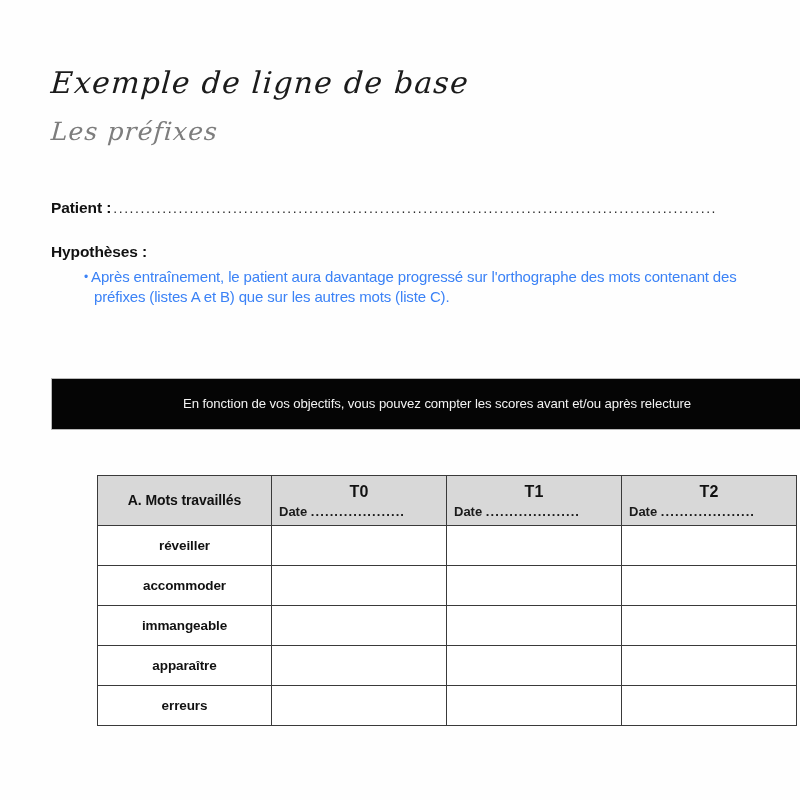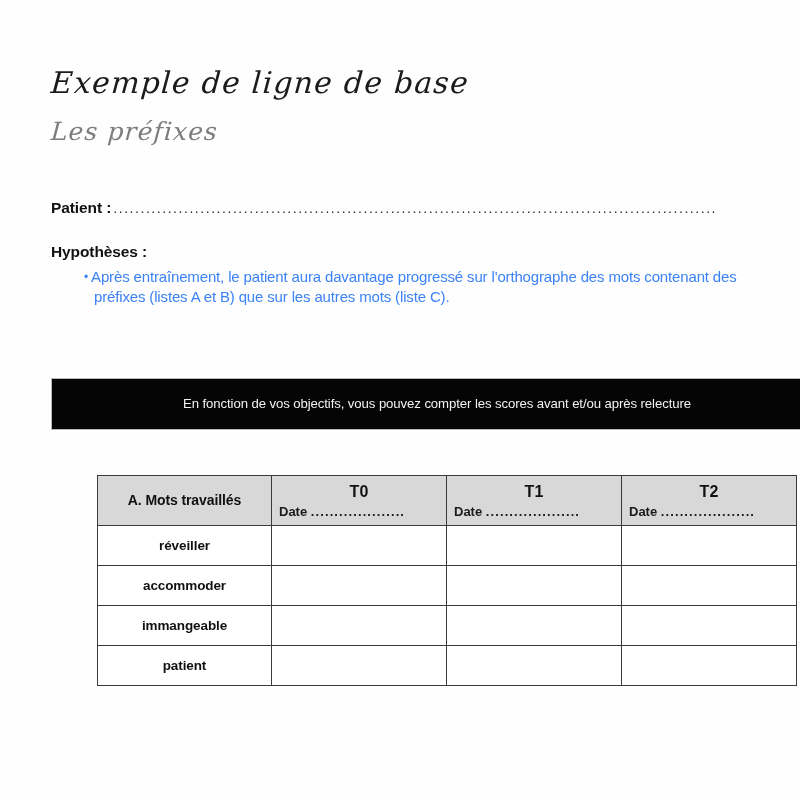--- a/index.html
+++ b/index.html
@@ -266,21 +266,27 @@
         <td class="cell-blank"></td>
         <td class="cell-blank"></td>
       </tr>
       <tr>
         <td class="cell-word">immangeable</td>
         <td class="cell-blank"></td>
         <td class="cell-blank"></td>
         <td class="cell-blank"></td>
       </tr>
       <tr>
-        <td class="cell-word">patient</td>
+        <td class="cell-word">apparaître</td>
+        <td class="cell-blank"></td>
+        <td class="cell-blank"></td>
+        <td class="cell-blank"></td>
+      </tr>
+      <tr>
+        <td class="cell-word">erreurs</td>
         <td class="cell-blank"></td>
         <td class="cell-blank"></td>
         <td class="cell-blank"></td>
       </tr>
     </tbody>
   </table>
 
 </div>
 
 </body></html>

